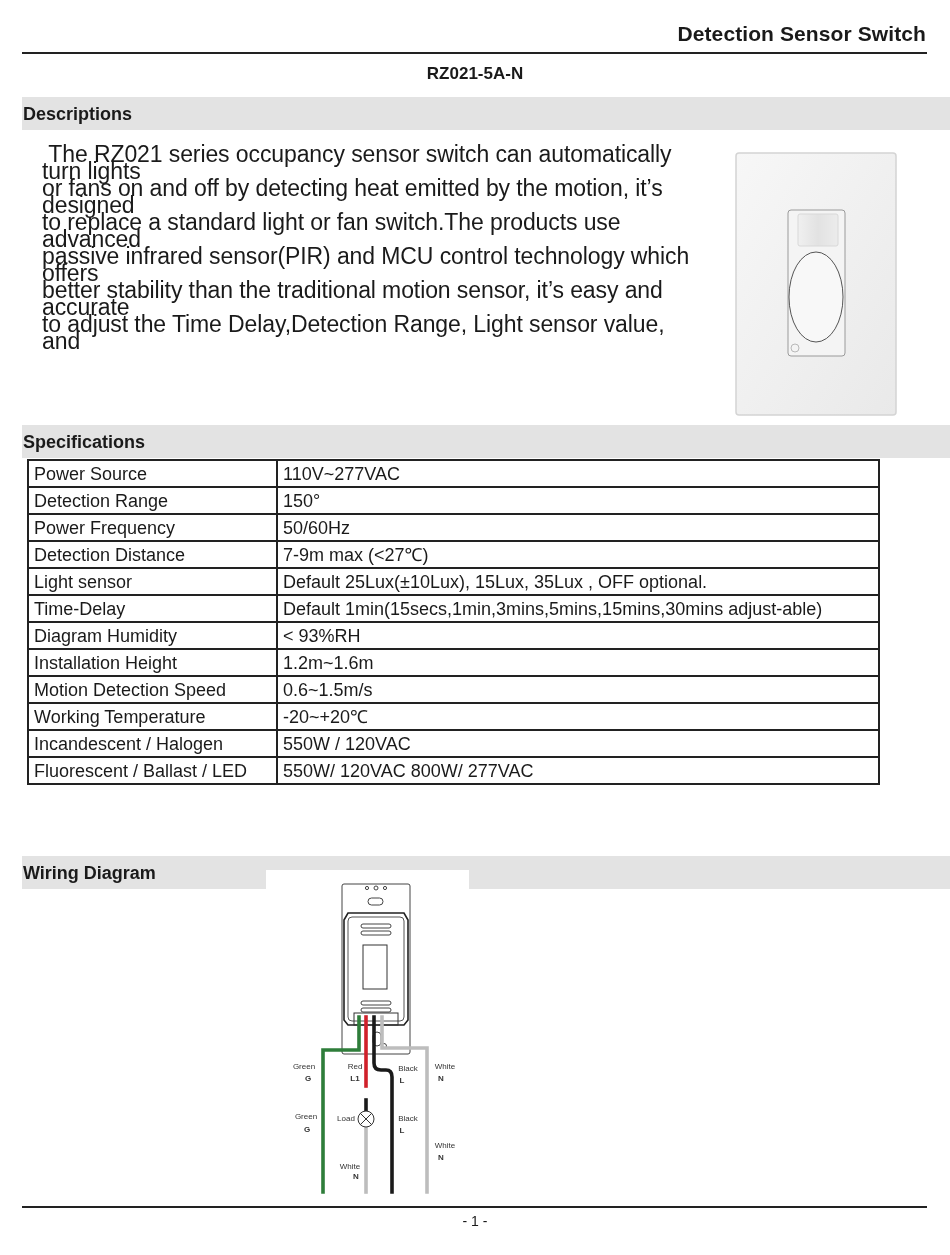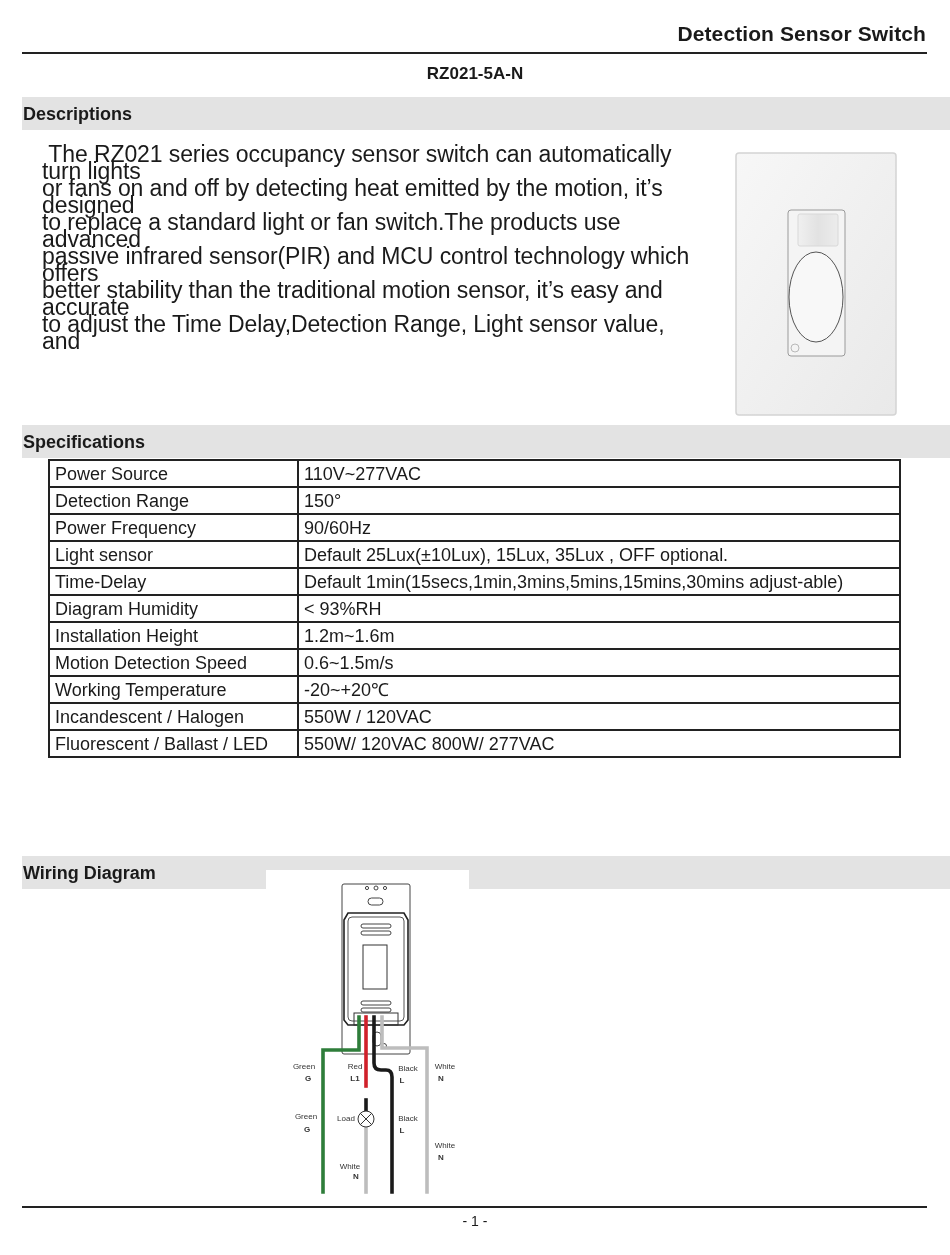--- a/index.html
+++ b/index.html
@@ -7,21 +7,21 @@
          font-family:"Liberation Sans", sans-serif; color:#1a1a1a; }
   .abs { position:absolute; }
   .doc-title { right:24px; top:22px; font-size:21px; font-weight:bold; letter-spacing:0.1px; }
   .rule { left:22px; width:905px; height:2px; background:#222; }
   .model { left:0; width:950px; top:64px; text-align:center; font-size:17px; font-weight:bold; }
   .bar { left:22px; width:928px; height:33px; background:#e3e3e3; }
   .bar-label { font-size:18px; font-weight:bold; position:absolute; left:1px; top:7px; }
   .desc { left:22px; top:146px; width:660px; font-size:23px; line-height:17px; letter-spacing:-0.1px;margin-left:20px; }
   .desc p { margin:0; white-space:pre-wrap; }
   .photo { left:735px; top:152px; width:162px; height:264px; }
-  table.spec { position:absolute; left:48px; top:459px; width:853px; border-collapse:collapse;
+  table.spec { position:absolute; left:27px; top:459px; width:853px; border-collapse:collapse;
                font-size:18px; }
   table.spec td { border:2px solid #222; padding:2px 5px 1px 5px; vertical-align:top; line-height:22px; }
   table.spec td.k { width:237px; }
   .wire-box { left:266px; top:870px; width:203px; height:330px; background:#fff; }
   .page-num { left:0; width:950px; top:1213px; text-align:center; font-size:14px; }
 </style>
 </head>
 <body>
 
 <div class="abs doc-title">Detection Sensor Switch</div>
@@ -67,21 +67,25 @@
       <tr>
         <td class="k">Power Source</td>
         <td>110V~277VAC</td>
       </tr>
       <tr>
         <td class="k">Detection Range</td>
         <td>150°</td>
       </tr>
       <tr>
         <td class="k">Power Frequency</td>
-        <td>90/60Hz</td>
+        <td>50/60Hz</td>
+      </tr>
+      <tr>
+        <td class="k">Detection Distance</td>
+        <td>7-9m max (&lt;27℃)</td>
       </tr>
       <tr>
         <td class="k">Light sensor</td>
         <td>Default 25Lux(±10Lux), 15Lux, 35Lux , OFF optional.</td>
       </tr>
       <tr>
         <td class="k">Time-Delay</td>
         <td>Default 1min(15secs,1min,3mins,5mins,15mins,30mins adjust-able)</td>
       </tr>
       <tr>

